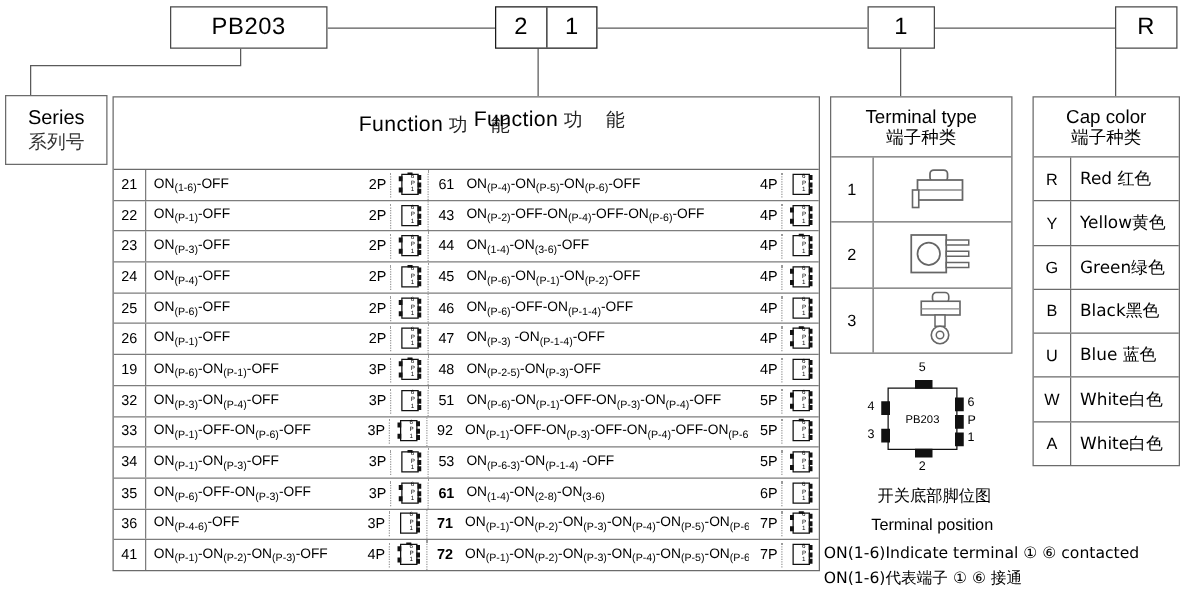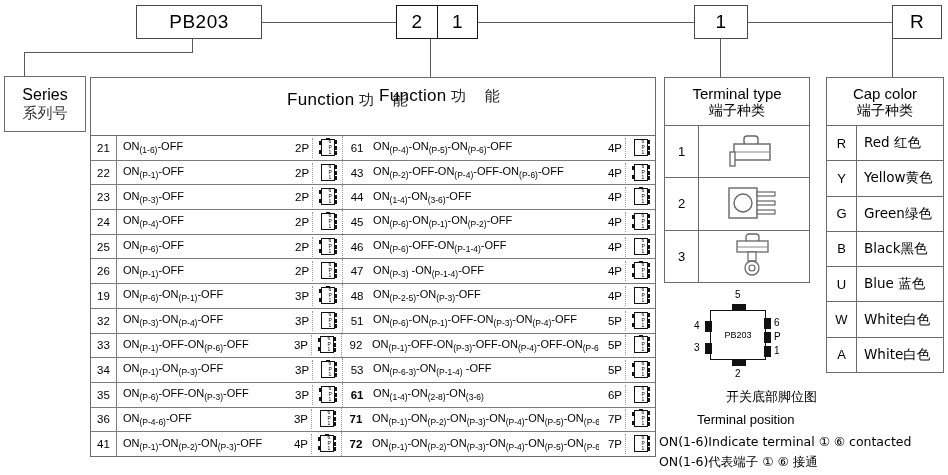--- a/index.html
+++ b/index.html
@@ -777,18 +777,18 @@
 
     <div class="plabel" style="left:35px; top:-11px;">5</div>
     <div class="plabel" style="left:35px; top:68px;">2</div>
     <div class="plabel" style="left:-6px; top:20px;">4</div>
     <div class="plabel" style="left:-6px; top:42px;">3</div>
     <div class="plabel" style="left:74px; top:17px;">6</div>
     <div class="plabel" style="left:74px; top:31px;">P</div>
     <div class="plabel" style="left:74px; top:45px;">1</div>
   </div>
 
-  <div class="cap-note cn-font" style="left:726px; top:388px; font-size:13px;">开关底部脚位图</div>
+  <div class="cap-note cn-font" style="left:702px; top:388px; font-size:13px;">开关底部脚位图</div>
   <div class="cap-note" style="left:697px; top:412px; font-size:13px;">Terminal position</div>
   <div class="cap-note cn-font" style="left:659px; top:434px; font-size:12.5px;">ON(1-6)Indicate terminal ① ⑥  contacted</div>
   <div class="cap-note cn-font" style="left:659px; top:454px; font-size:12.5px;">ON(1-6)代表端子  ① ⑥  接通</div>
 
 </div>
 
 </body></html>

